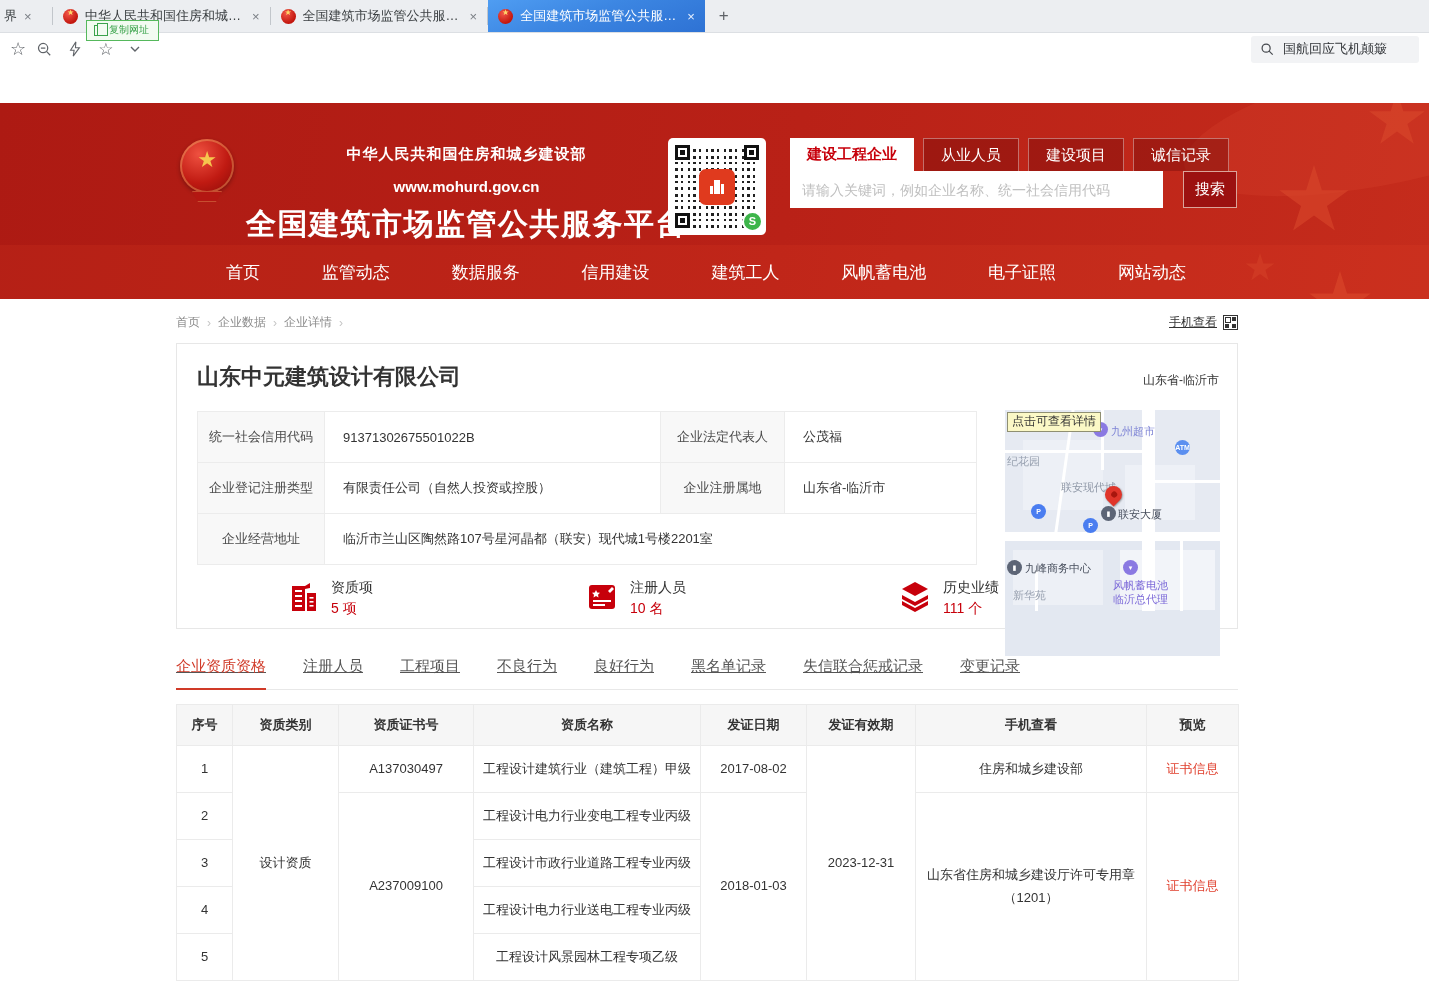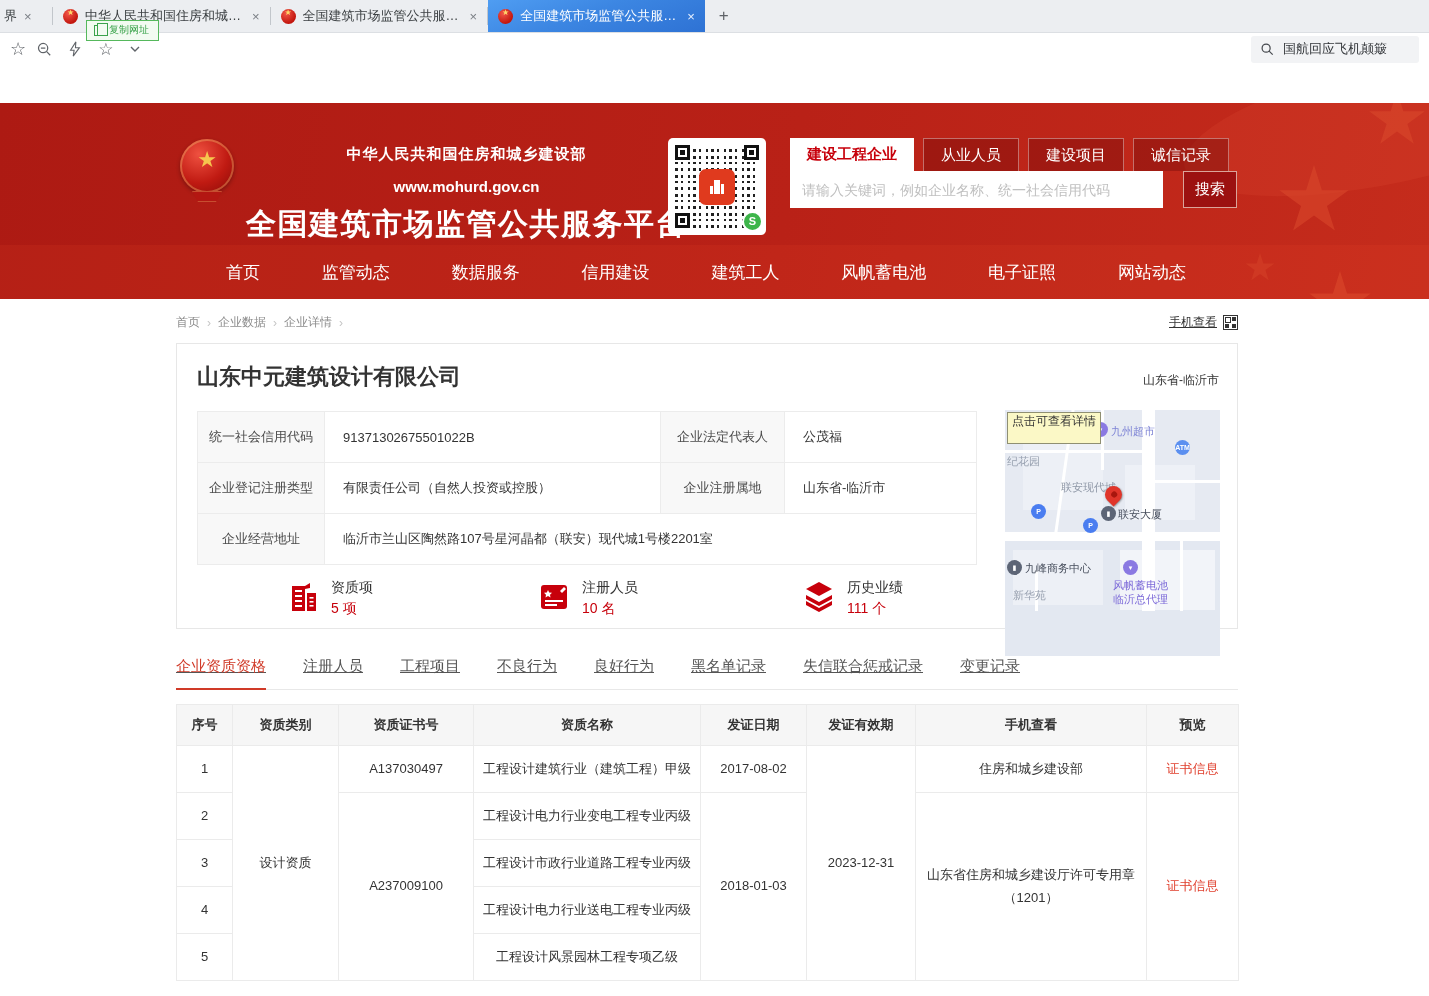--- a/index.html
+++ b/index.html
@@ -91,38 +91,38 @@
   
   .company-card { position:relative; width:1062px; height:286px; margin:12px 0 0 176px; border:1px solid #e7e7e7; padding:18px 18px 0 20px; }
   .company-head { display:flex; align-items:baseline; }
   .company-name { font-size:22px; font-weight:bold; color:#333; }
   .company-region { margin-left:auto; font-size:12px; color:#333; }
   .info-table { margin-top:19px; border-collapse:collapse; width:779px; table-layout:fixed; }
   .info-table td { border:1px solid #ececec; height:51px; font-size:13px; color:#333; }
   .info-table td.lbl { background:#f8f8f8; text-align:center; color:#4a4a4a; }
   .info-table td.val { padding-left:18px; }
 
-  .stats-row { display:flex; align-items:center; margin-top:14px; padding-left:88px; }
+  .stats-row { display:flex; align-items:center; margin-top:14px; padding-left:88px;gap:48px; }
   .stat { display:flex; align-items:flex-start; gap:10px; }
   .stat + .stat { margin-left:163px; }
   .stat-txt { display:flex; flex-direction:column; gap:3px; }
   .stat-label { font-size:14px; color:#333; }
   .stat-value { font-size:14px; color:#c7000b; }
 
   
   .map-box { position:absolute; right:17px; top:66px; width:215px; height:246px; background:#e3e8f1; overflow:hidden; cursor:pointer; }
   .map-patch { position:absolute; background:#eef1f7; }
   .map-road { position:absolute; background:#fff; }
   .map-lbl { position:absolute; font-size:11px; white-space:nowrap; }
   .lbl-gray { color:#98a1b0; } .lbl-mid { color:#8d96a5; } .lbl-dark { color:#474e5c; } .lbl-purple { color:#7b68d8; } .lbl-blue { color:#7f85d6; }
   .map-poi { position:absolute; width:15px; height:15px; border-radius:50% 50% 50% 50%; display:flex; align-items:center; justify-content:center; color:#fff; font-size:7px; font-weight:bold; }
   .poi-purple { background:#8a79e2; } .poi-blue { background:#5b8ff0; } .poi-dkblue { background:#4a7df0; } .poi-gray { background:#5d6576; }
   .map-pin { position:absolute; width:17px; height:17px; background:#e0352a; border-radius:50% 50% 50% 0; transform:rotate(-45deg); box-shadow:0 1px 2px rgba(0,0,0,.4); }
   .map-pin::after { content:""; position:absolute; left:5.5px; top:5.5px; width:6px; height:6px; border-radius:50%; background:#a8160e; }
-  .map-tip { position:absolute; left:2px; top:2px; background:#fbf8c6; border:1px solid #8f8f72; color:#333; font-size:12px; padding:0 4px 13px; z-index:5; }
+  .map-tip { position:absolute; left:2px; top:2px; background:#fbf8c6; border:1px solid #8f8f72; color:#333; font-size:12px; padding:0 4px 1px; z-index:5; }
 
   
   .detail-tabs { width:1062px; margin:28px 0 0 176px; display:flex; gap:37px; font-size:15px; color:#555; border-bottom:1px solid #e8e8e8;text-decoration:underline; }
   .dtab { padding-bottom:13px; cursor:pointer; position:relative; white-space:nowrap; }
   .dtab.active { color:#d03a28; }
   .dtab.active::after { content:""; position:absolute; left:0; bottom:-1px; width:100%; height:2px; background:#d03a28; }
 
   
   .qual-table { width:1062px; margin:14px 0 0 176px; border-collapse:collapse; font-size:13px; color:#333; text-align:center; table-layout:fixed; }
   .qual-table th { background:#f6f6f6; border:1px solid #ebebeb; height:41px; font-weight:bold; }

